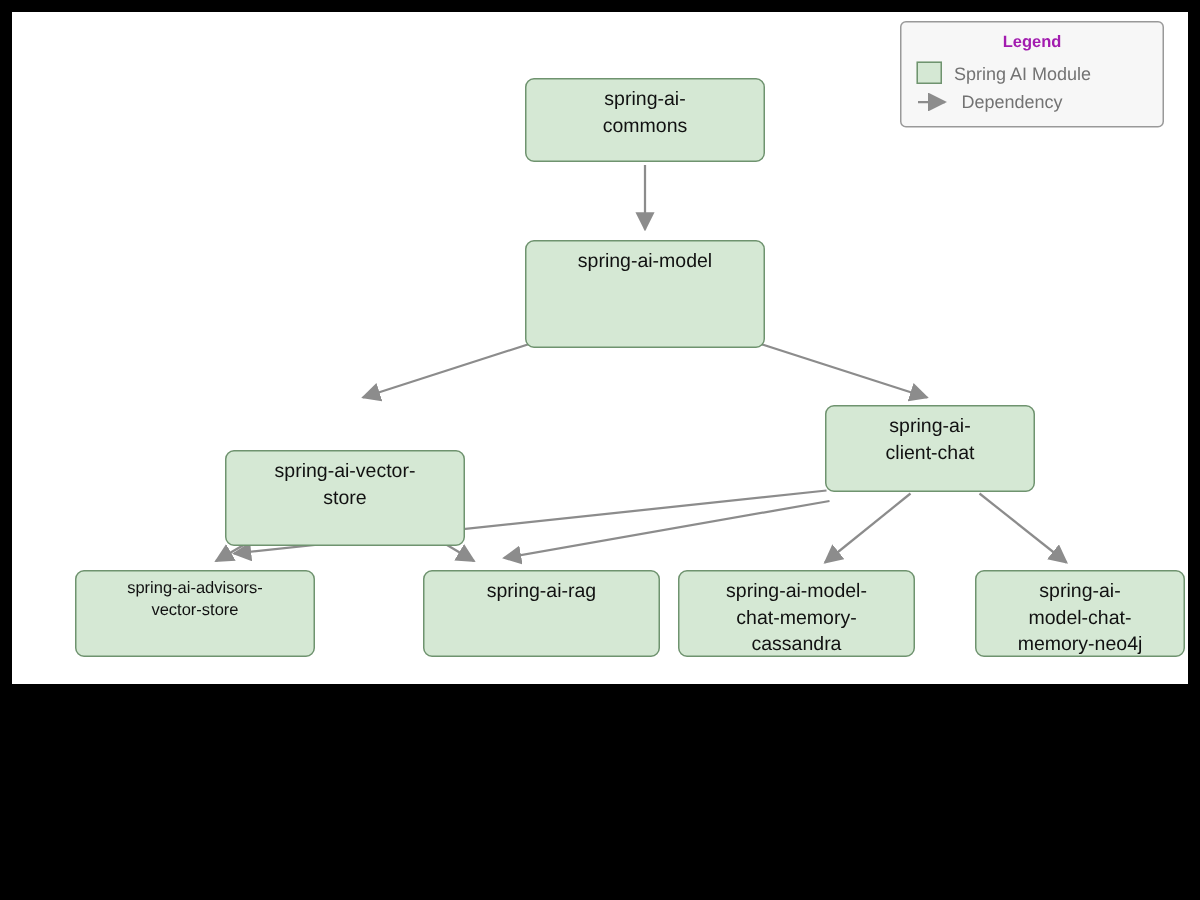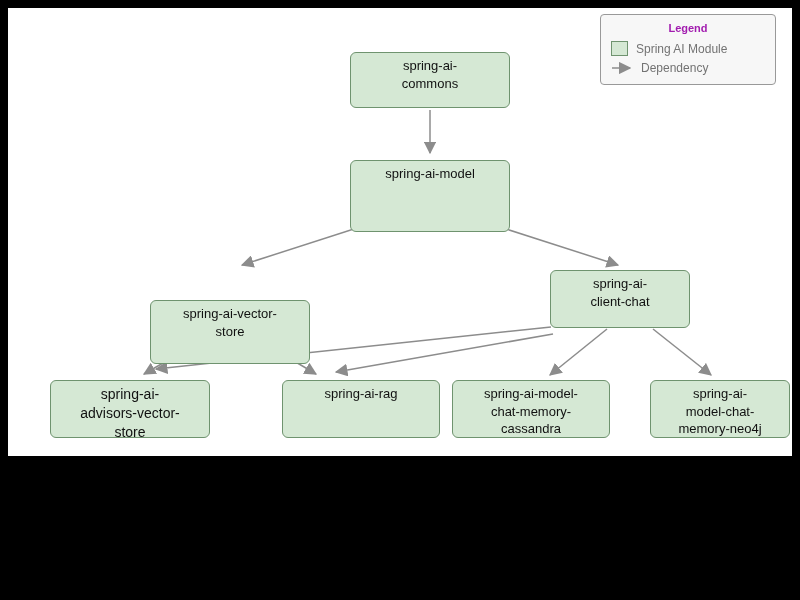--- a/index.html
+++ b/index.html
@@ -39,21 +39,21 @@
     border-radius: 6px;
     box-sizing: border-box;
     display: flex;
     justify-content: center;
     text-align: center;
     font-size: 13px;
     color: #111111;
     padding: 4px 25px;
     line-height: 1.35;
   }
-  .node.small { font-size: 14px; }
+  .node.small { font-size: 11px; }
   #node-commons            { left: 350px; top:  52px; width: 160px; height: 56px; }
   #node-model              { left: 350px; top: 160px; width: 160px; height: 72px; }
   #node-vector-store       { left: 150px; top: 270px; width: 160px; height: 64px; margin-top: 30px; }
   #node-client-chat        { left: 550px; top: 270px; width: 140px; height: 58px; }
   #node-advisors           { left:  50px; top: 380px; width: 160px; height: 58px; }
   #node-rag                { left: 250px; top: 380px; width: 158px; height: 58px; margin-left: 32px; }
   #node-cassandra          { left: 452px; top: 380px; width: 158px; height: 58px; }
   #node-neo4j              { left: 650px; top: 380px; width: 140px; height: 58px; }
 
   .legend {

